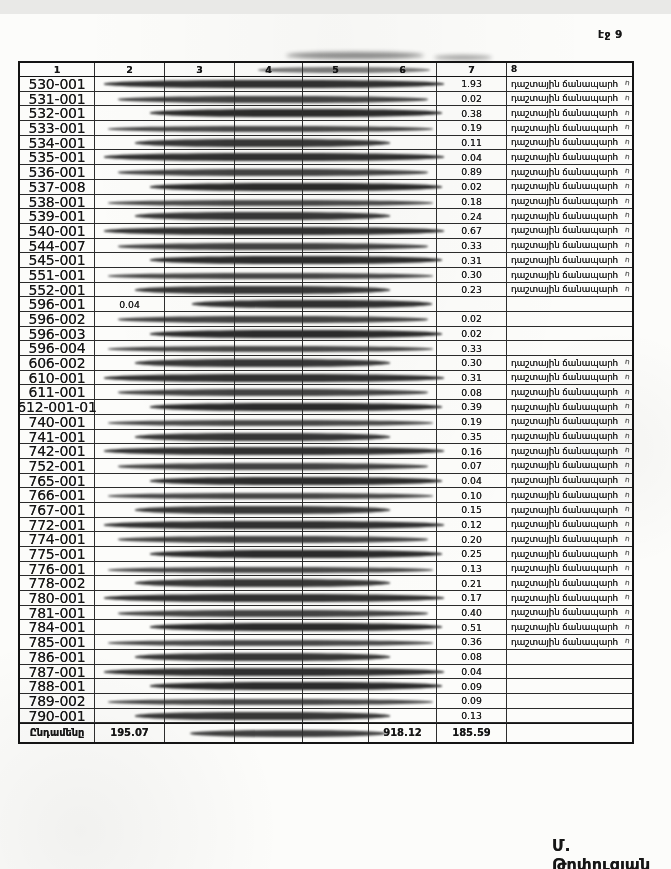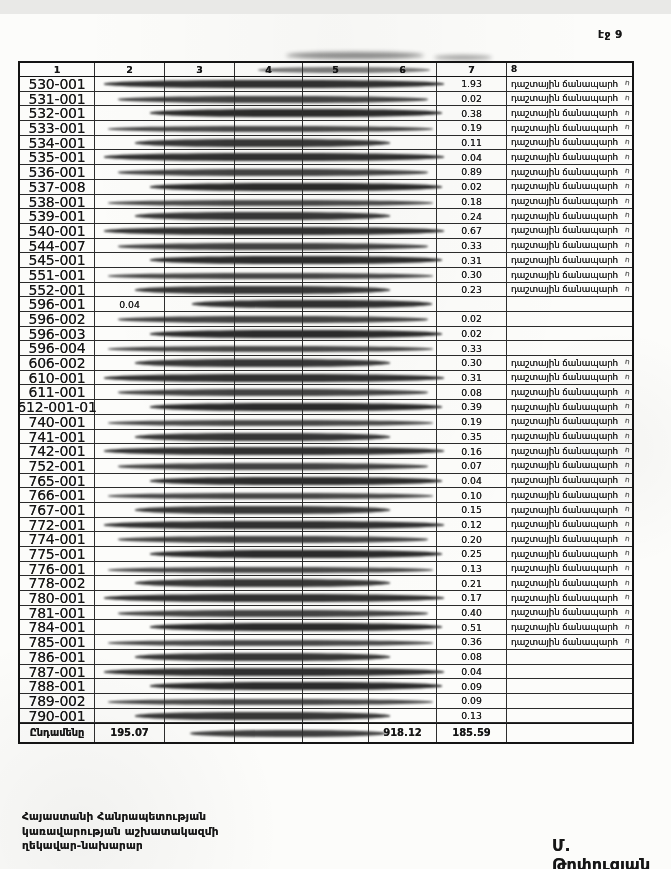--- a/index.html
+++ b/index.html
@@ -692,19 +692,14 @@
         <span class="cell c3"></span>
         <span class="cell c4"></span>
         <span class="cell c5"></span>
         <span class="cell c6 val">918.12</span>
         <span class="cell c7 val">185.59</span>
         <span class="cell c8"></span>
         <i class="smudge"></i>
       </div>
     </div>
 
-  <div class="footer-org">
-    <div>Հայաստանի Հանրապետության</div>
-    <div>կառավարության աշխատակազմի</div>
-    <div>ղեկավար-նախարար</div>
-  </div>
   <div class="signature">Մ. Թոփուզյան</div>
 </div>
 
 </body></html>

